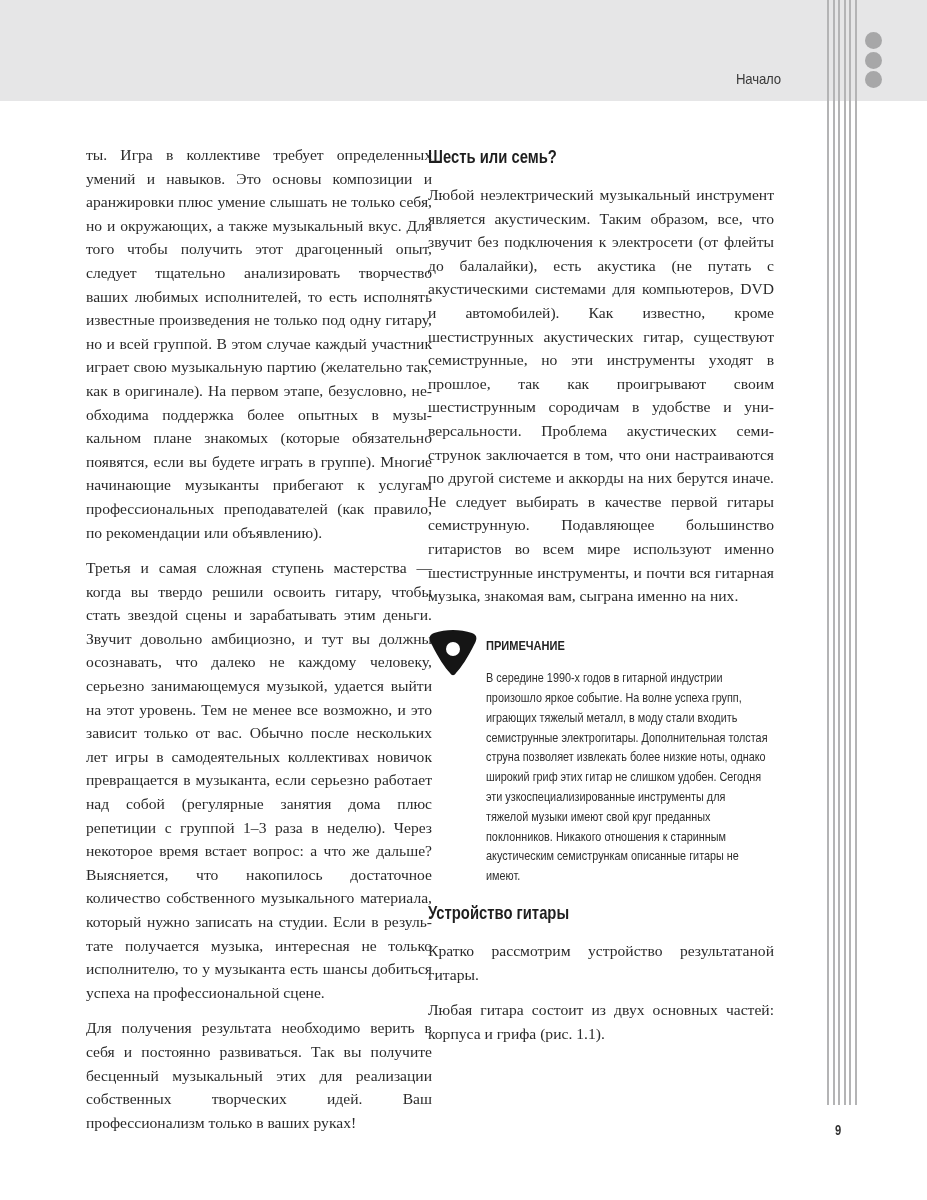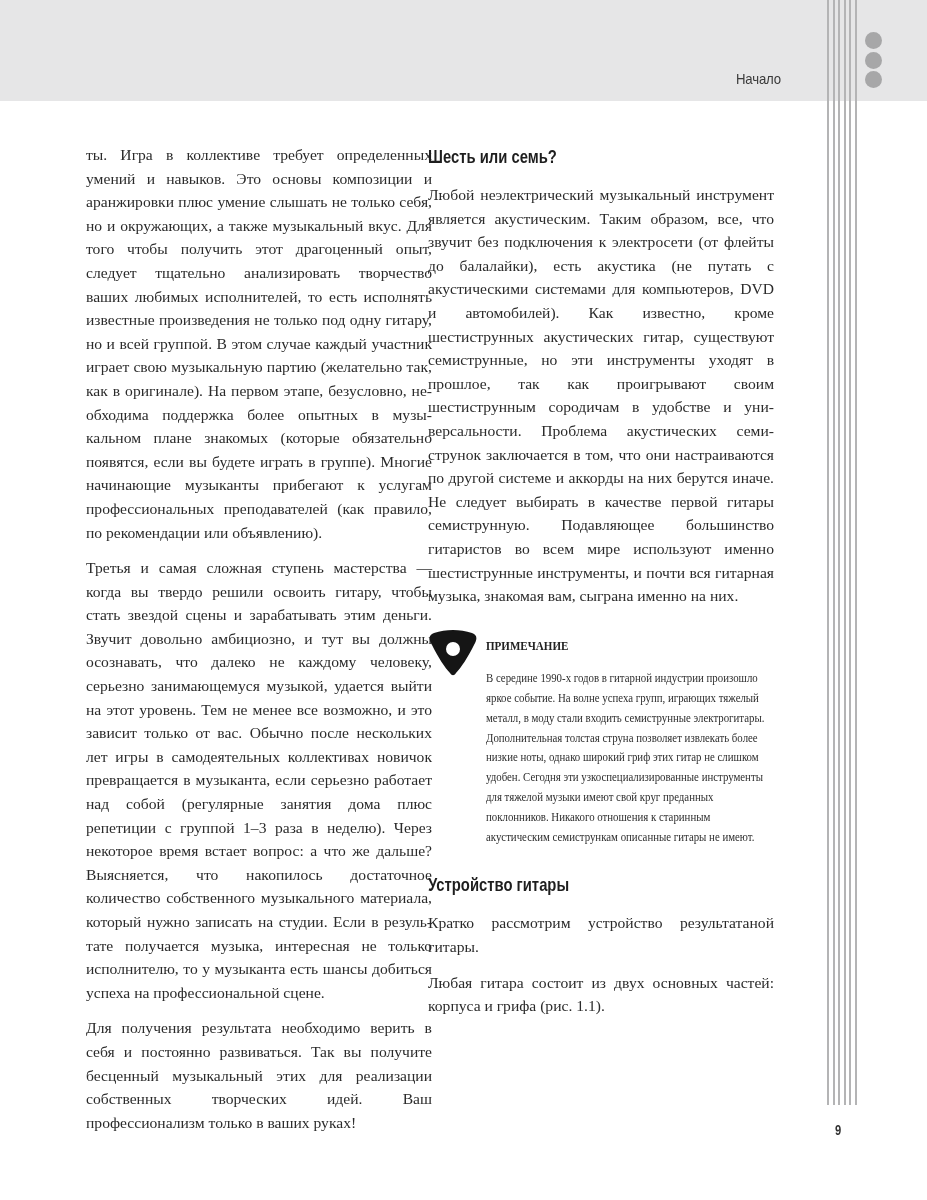--- a/index.html
+++ b/index.html
@@ -37,22 +37,22 @@
     .col-left { left: 86px; }
     .col-right { left: 428px; }
     .col p { margin: 0 0 12px 0; }
     .section-heading {
       font-family: "Liberation Sans", "DejaVu Sans", sans-serif;
       font-weight: bold; font-size: 19px; color: #1e1e1e;
       transform: scaleX(0.78); transform-origin: left center;
       white-space: nowrap; margin: 0 0 12px 0; height: 28px; line-height: 28px;
     }
     .note {
-      position: relative; margin: 26px 0 24px 0; padding-left: 58px;
-      font-family: Liberation Serif, serif;
+      position: relative; margin: 26px 0 12px 0; padding-left: 58px;
+      font-family: Liberation Sans, sans-serif;
     }
     .note-icon { position: absolute; left: 0; top: -4px; width: 50px; height: 46px; }
     .note-title {
       font-weight: bold; font-size: 13px; color: #222;
       transform: scaleX(0.85); transform-origin: left center;
       margin: 6px 0 12px 0; white-space: nowrap;
     }
     .note-body {
       font-size: 12.6px; line-height: 19.8px; color: #2e2e2e; text-align: left;
       width: 330px; transform: scaleX(0.86); transform-origin: left top;

